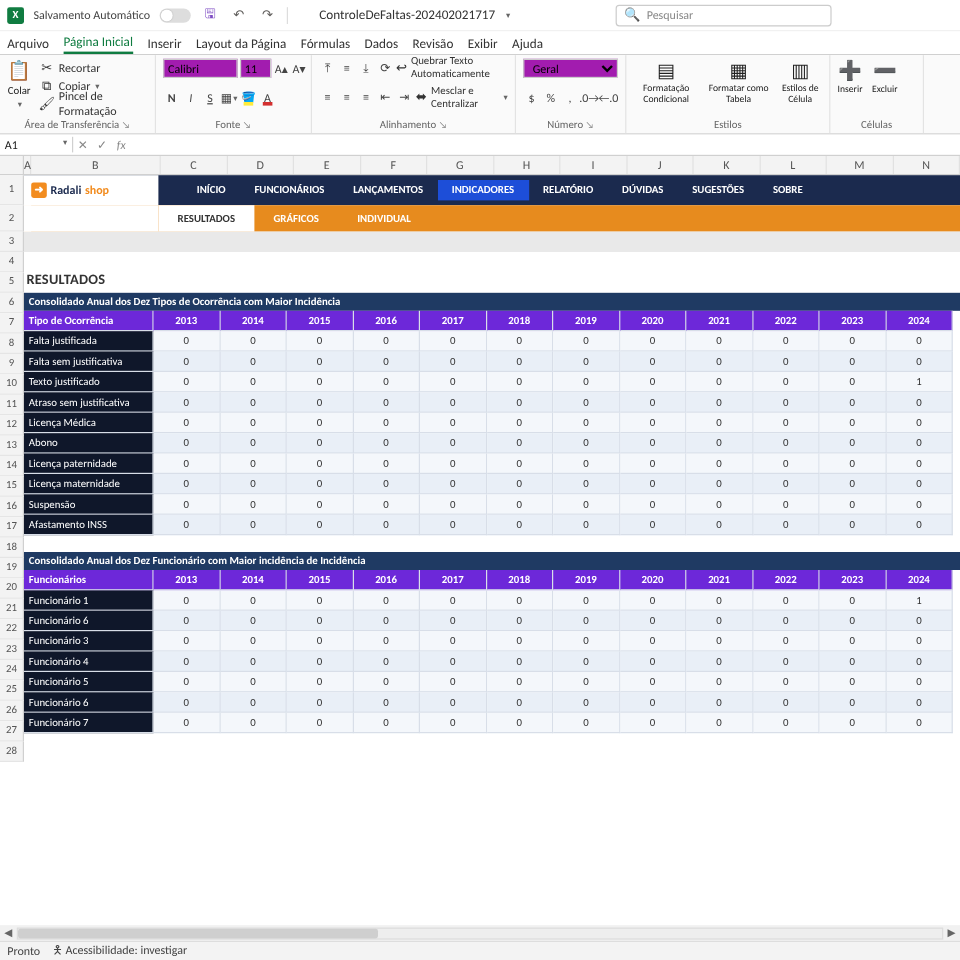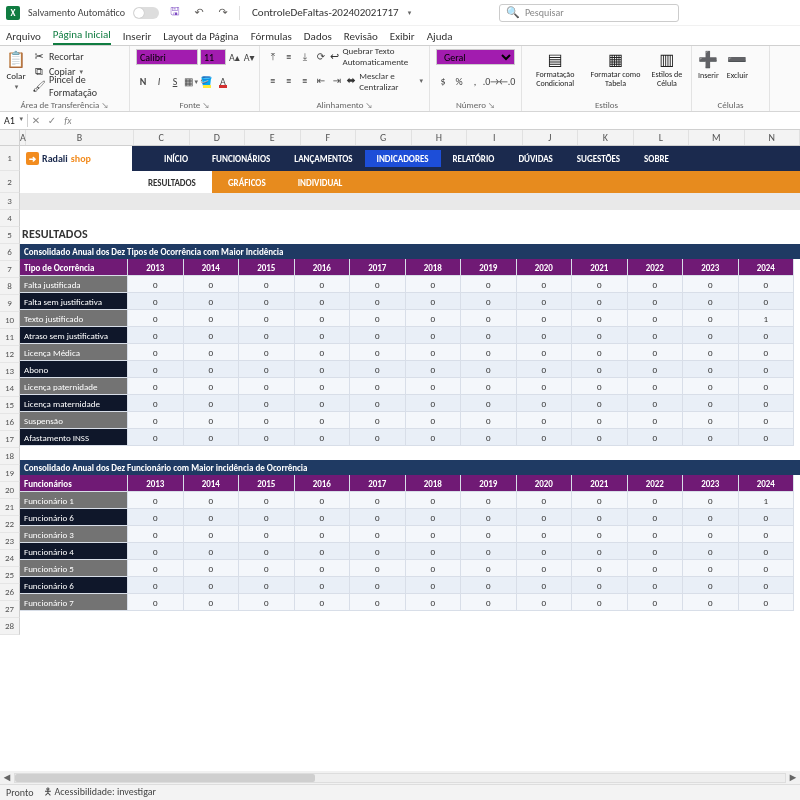--- a/index.html
+++ b/index.html
@@ -6,21 +6,21 @@
   body { background: #fff; font-size: 11px; color: #222; width: 800px; height: 800px; overflow: hidden; position: relative; }
 
   
   .titlebar { display: flex; align-items: center; height: 26px; padding: 0 6px; gap: 8px; background: #fff; border-bottom: 1px solid #f1f1f1; }
   .xl-icon { width: 14px; height: 14px; background: #107c41; border-radius: 2px; display: inline-flex; align-items: center; justify-content: center; color: #fff; font-size: 9px; font-weight: bold; }
   .autosave-lbl { font-size: 10px; color: #444; }
   .toggle { width: 26px; height: 12px; border-radius: 6px; background: #ddd; position: relative; }
   .toggle::after { content:""; position:absolute; left:1px; top:1px; width:10px; height:10px; background:#fff; border-radius:50%; box-shadow:0 0 1px rgba(0,0,0,.3);}
   .qat-btn { width: 16px; height: 16px; display: inline-flex; align-items: center; justify-content: center; color: #605e5c; cursor: pointer; }
   .qat-sep { width: 1px; height: 14px; background: #ddd; }
-  .filename { font-size: 11px; color: #333; margin-left: 4px; }
+  .filename { font-size: 11px; color: #333; margin-left: 18px; }
   .searchbox { margin-left: 80px; width: 180px; height: 18px; border: 1px solid #ccc; border-radius: 3px; display: flex; align-items: center; padding: 0 6px; gap: 5px; color: #888; }
 
   
   .menu-tabs { display: flex; align-items: flex-end; height: 20px; padding: 0 6px; gap: 12px; border-bottom: 1px solid #d0d0d0; font-size: 11px; color: #333; }
   .menu-tab { padding: 2px 0; cursor: pointer; }
   .menu-tab.active { color: #107c41; border-bottom: 2px solid #107c41; font-weight: 400; }
 
   
   .ribbon { display: flex; height: 66px; border-bottom: 1px solid #d6d6d6; background: #fafafa; font-size: 10px; }
   .rgroup { border-right: 1px solid #e3e3e3; padding: 3px 6px 1px 6px; display: flex; flex-direction: column; justify-content: space-between; }
@@ -30,21 +30,21 @@
   .big-btn { display:flex; flex-direction:column; align-items:center; justify-content:center; gap:1px; cursor:pointer; }
   .big-ico { width:20px; height:20px; display:flex; align-items:center; justify-content:center; font-size:16px;}
   .dd { font-size:7px; color:#666; margin-left:1px;}
   .font-sel { border:1px solid #ccc; height:16px; font-size:10px; padding:0 3px; background:#a21caf;}
   .mini { width:14px; height:14px; display:inline-flex; align-items:center; justify-content:center; cursor:pointer; color:#444; border:1px solid transparent;}
   .row { display:flex; align-items:center; gap:2px;}
   .corner-launch { font-size:8px; color:#888; text-align:right; }
 
   
   .fxbar { display:flex; align-items:center; height:18px; border-bottom:1px solid #d0d0d0; font-size:10px;}
-  .namebox { width:28px; border-right:1px solid #d0d0d0; padding:0 4px; display:flex; align-items:flex-start; justify-content:space-between;}
+  .namebox { width:61px; border-right:1px solid #d0d0d0; padding:0 4px; display:flex; align-items:flex-start; justify-content:space-between;}
   .fx-btn { width:16px; text-align:center; color:#888;}
   .fx-input { flex:1; padding:0 4px;}
 
   
   .colhdrs { display:flex; height:16px; background:#f3f3f3; border-bottom:1px solid #d0d0d0; font-size:10px; color:#555;}
   .rowhdrcol { width:20px; border-right:1px solid #d0d0d0; background:#f3f3f3;}
   .colhdr { border-right:1px solid #e1e1e1; text-align:center; line-height:15px;}
   
   .wA{width:6px;} .wB{width:108px;} .wY{width:55.5px;}
   .wLast{flex:1;}
@@ -76,23 +76,23 @@
   .blankrow{height:17px;}
 
   
   .sect-title{height:17px; padding-left:2px; font-size:12px; font-weight:bold; color:#333; letter-spacing:.2px;}
 
   
   .tbl-title{ background:#1f3a63; color:#fff; font-size:9px; font-weight:bold; height:15px; line-height:15px; padding-left:4px;}
   .tbl { display:flex; flex-direction:column;}
   .tr { display:flex; height:17px;}
   .th, .td { border-right:1px solid #d8dee8; border-bottom:1px solid #d8dee8; font-size:9px; display:flex; align-items:center; }
-  .th{ background:#701a75; color:#fff; font-weight:bold; justify-content:center;}
+  .th{ background:#6d28d9; color:#fff; font-weight:bold; justify-content:center;}
   .th.first{ justify-content:flex-start; padding-left:4px; width:108px;}
-  .td.first{ background:#737373; color:#fff; padding-left:4px; width:108px;}
+  .td.first{ background:#0f172a; color:#fff; padding-left:4px; width:108px;}
   .td.firstalt{ background:#0f172a; color:#fff; padding-left:4px; width:108px;}
   .td.val{ justify-content:center; width:55.5px; background:#f4f7fb; color:#333;}
   .td.valalt{ justify-content:center; width:55.5px; background:#e9eff7; color:#333;}
   .th.year{ width:55.5px;}
   .gap{height:14px;}
 
   
   .hscroll{ position:absolute; left:0; right:0; bottom:16px; height:13px; background:#f1f1f1; display:flex; align-items:center;}
   .hscroll .lar{width:14px;text-align:center;color:#666;cursor:pointer;}
   .hscroll .track{flex:1;position:relative;height:10px;background:#eee;border:1px solid #ddd;}
@@ -511,21 +511,21 @@
           <div class="td valalt">0</div>
           <div class="td valalt">0</div>
           <div class="td valalt">0</div>
           <div class="td valalt">0</div>
           <div class="td valalt">0</div>
         </div>
       </div>
 
     <div class="gap"></div>
 
-    <div class="tbl-title">Consolidado Anual dos Dez Funcionário com Maior incidência de Ocorrência</div>
+    <div class="tbl-title">Consolidado Anual dos Dez Funcionário com Maior incidência de Incidência</div>
     <div class="tbl" id="tbl2">
         <div class="tr">
           <div class="th first">Funcionários</div>
           <div class="th year">2013</div>
           <div class="th year">2014</div>
           <div class="th year">2015</div>
           <div class="th year">2016</div>
           <div class="th year">2017</div>
           <div class="th year">2018</div>
           <div class="th year">2019</div>

